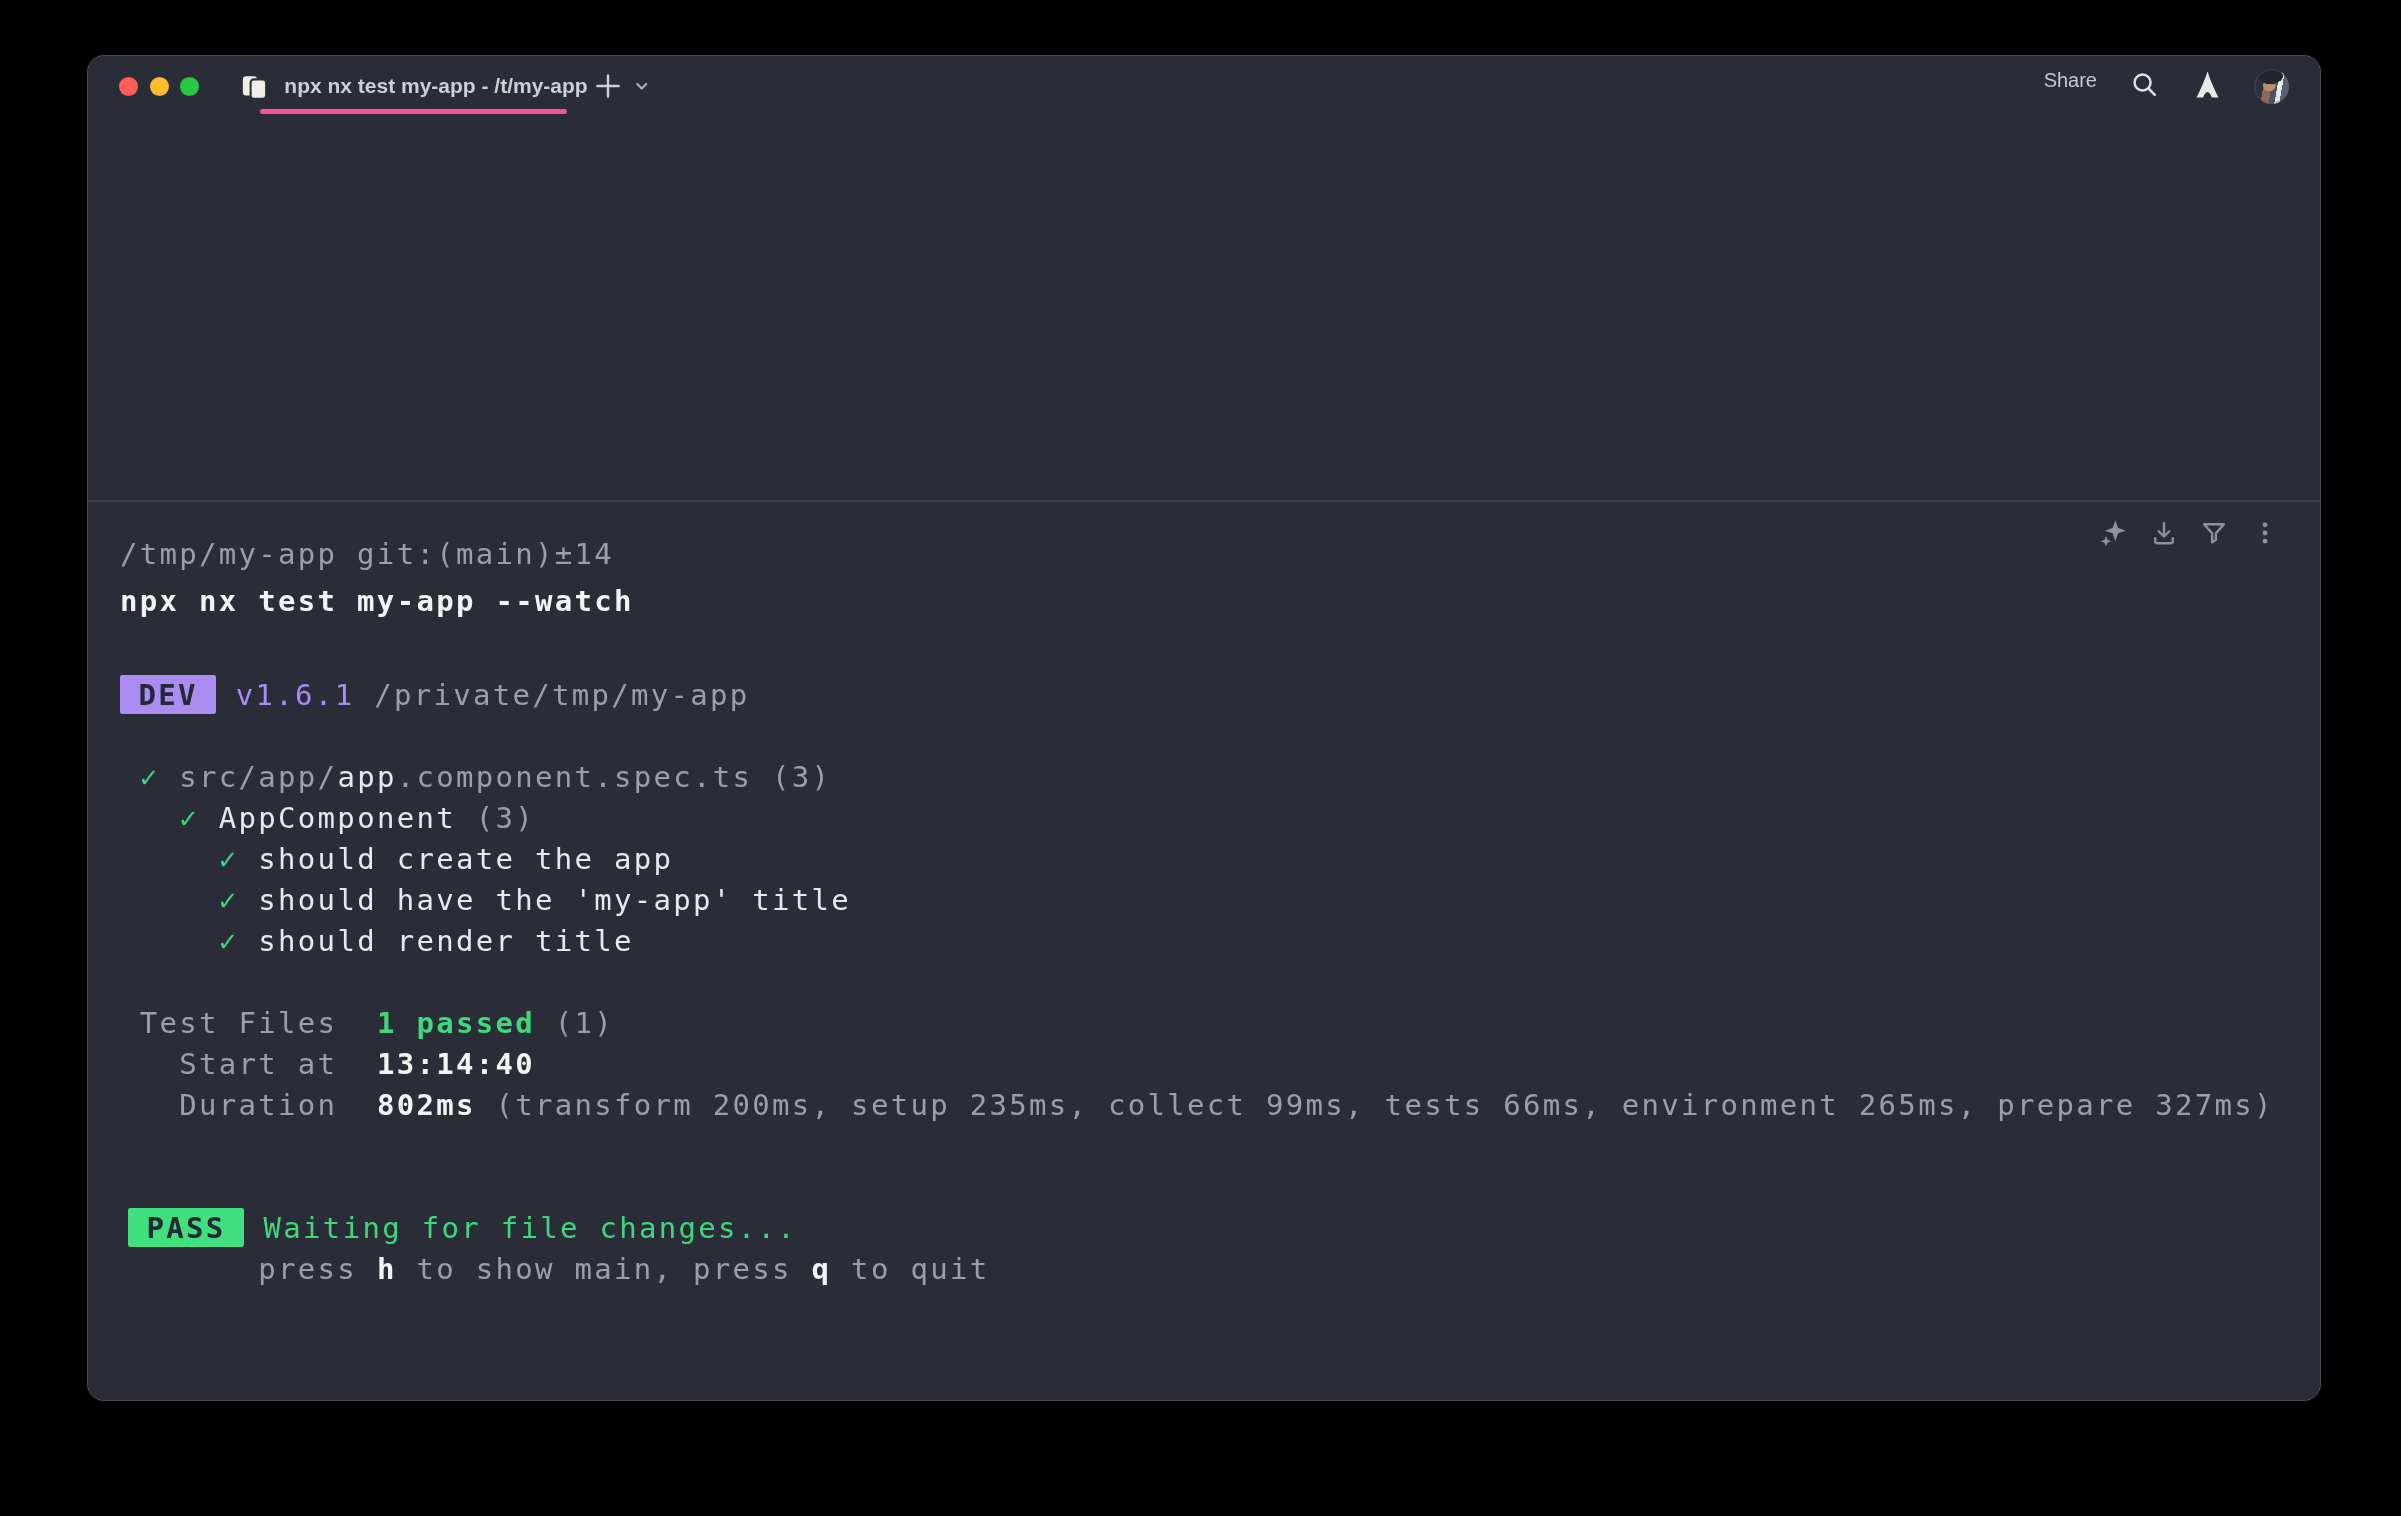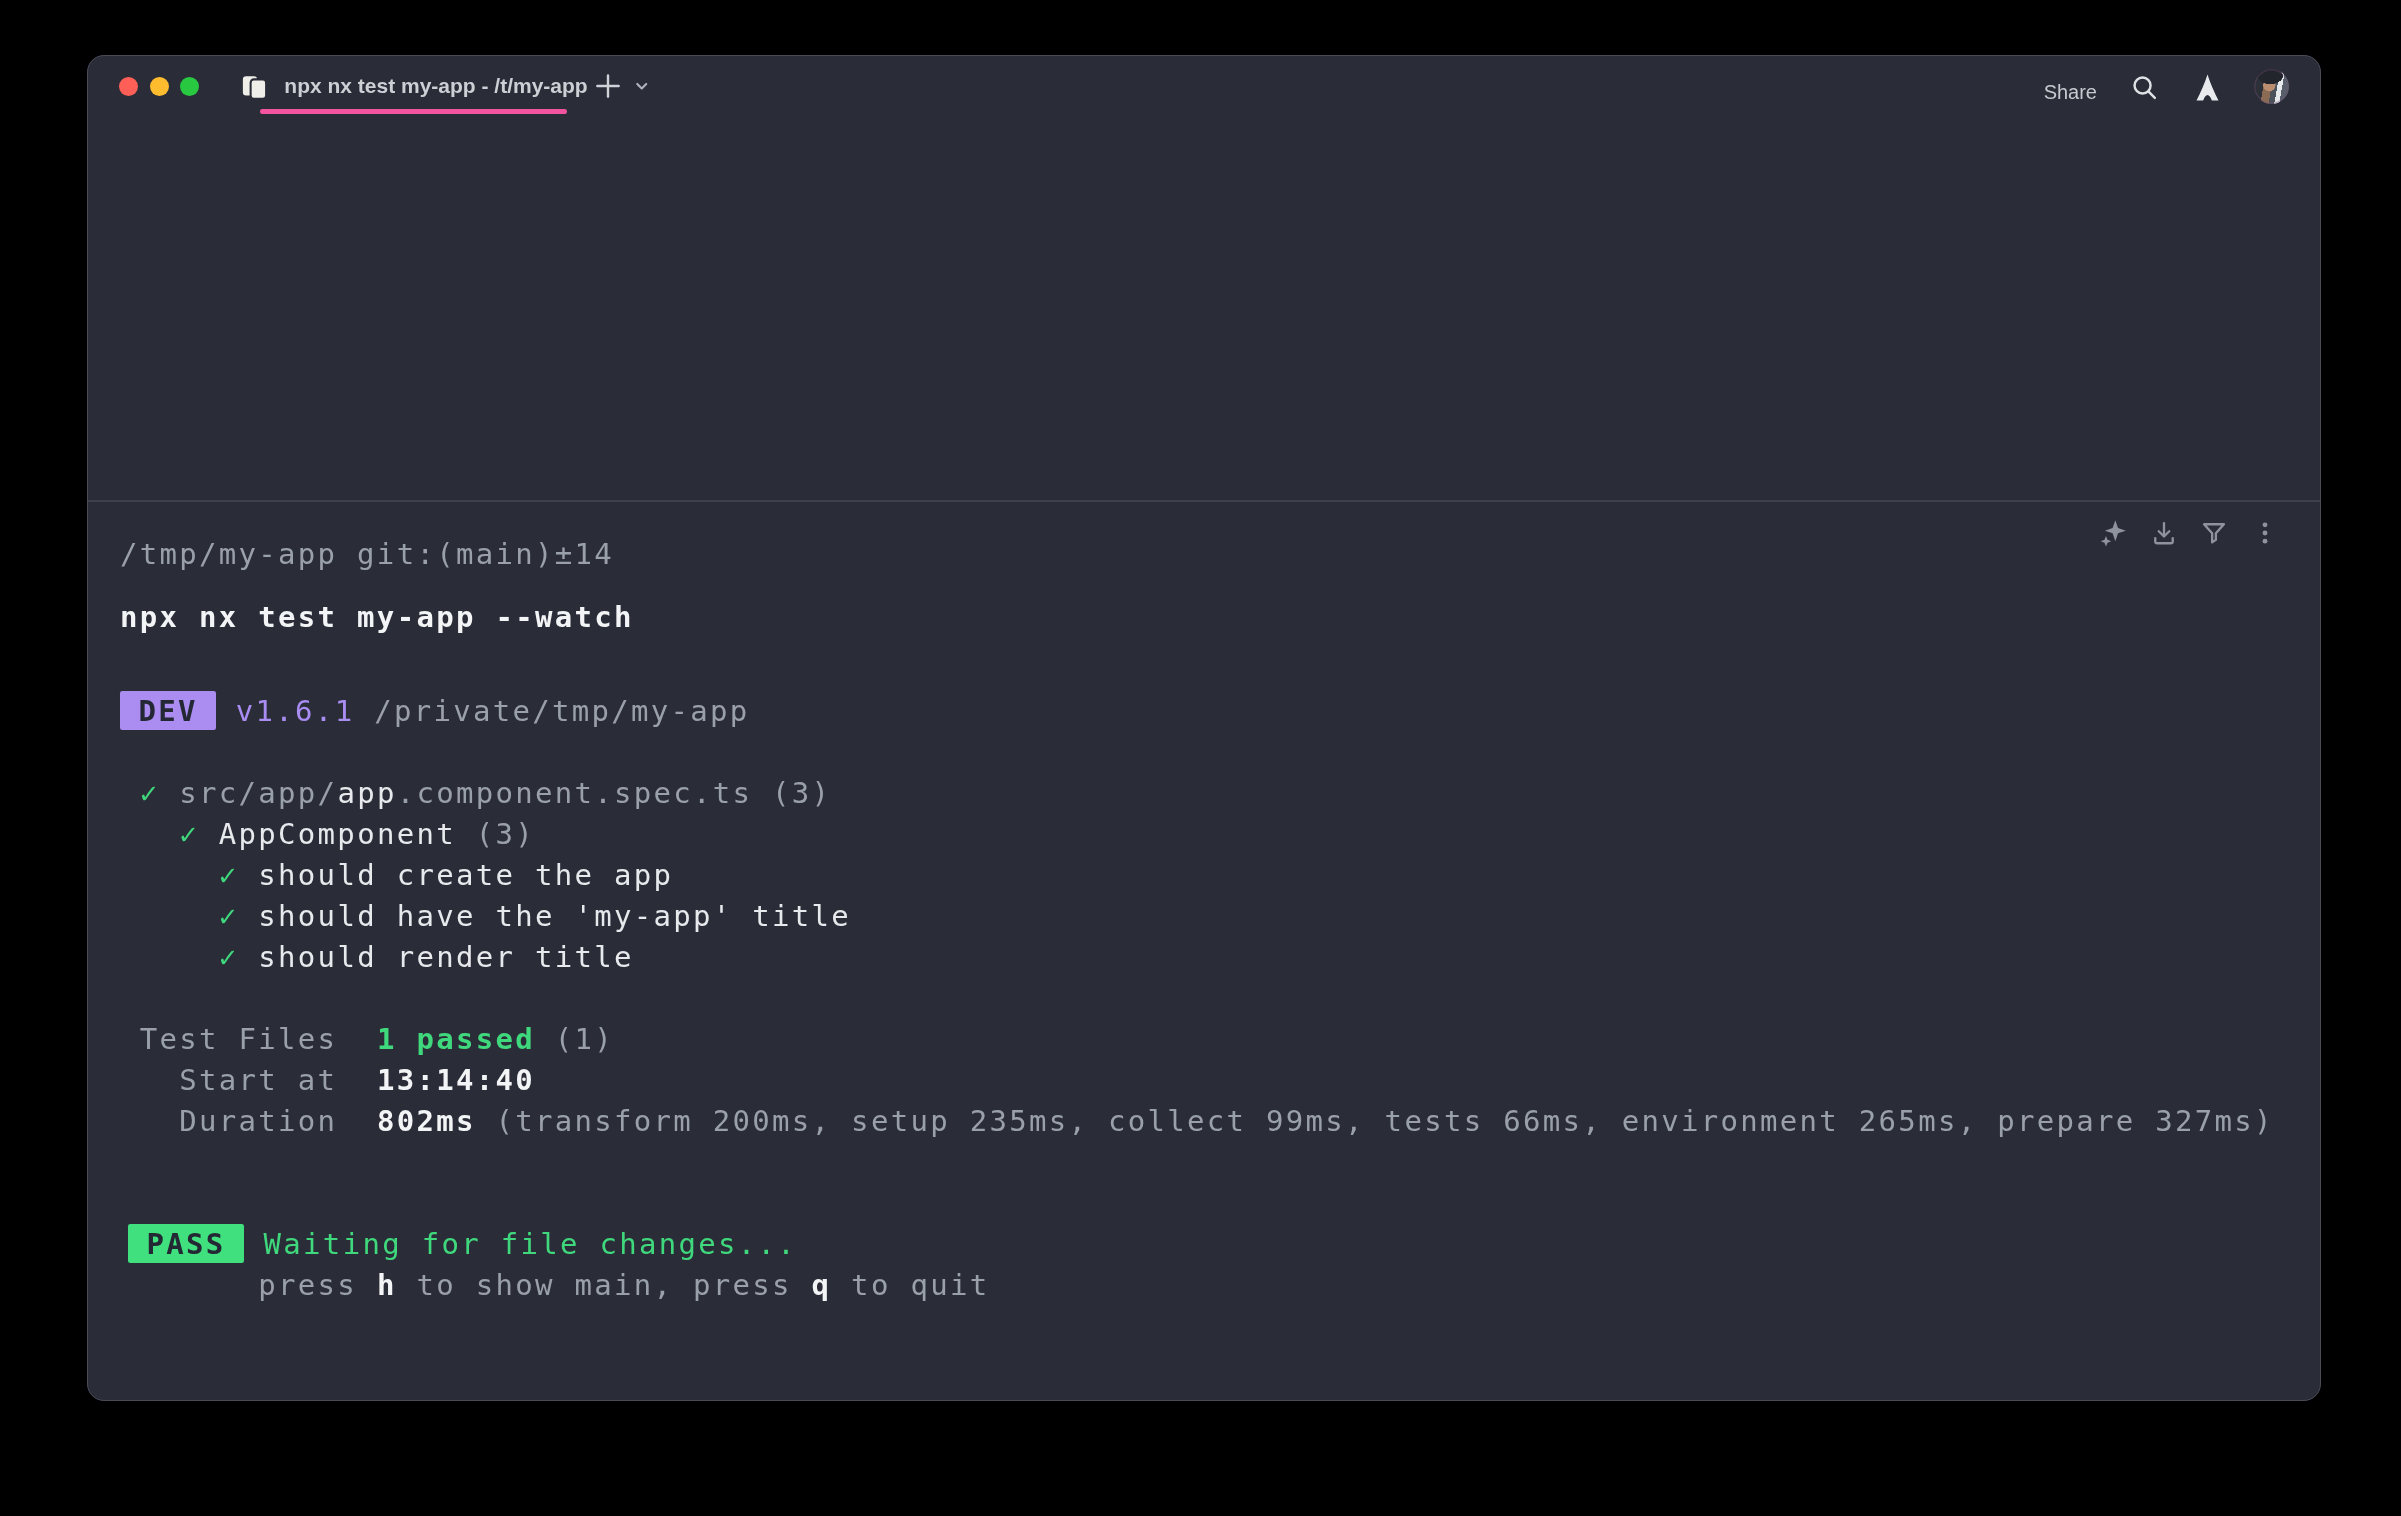--- a/index.html
+++ b/index.html
@@ -29,21 +29,21 @@
   .dot-green{background:var(--traffic-green);}
   .tab{
     position:relative;margin-left:61px;width:307px;height:100%;
     display:flex;align-items:center;justify-content:center;gap:14px;cursor:default;
   }
   .tab-underline{position:absolute;left:0;right:0;bottom:2.3px;height:4.6px;border-radius:2.3px;background:var(--accent-pink);}
   .pages-icon{width:31px;height:31px;flex:0 0 auto;}
   .tab-title{font-size:21px;font-weight:700;color:#ccd0d5;white-space:nowrap;}
   .newtab-btn{margin-left:23px;width:35px;height:35px;display:flex;align-items:center;justify-content:center;}
   .tab-chevron{margin-left:4.6px;width:24.6px;height:24.6px;display:flex;align-items:center;justify-content:center;}
-  .tabbar-right{margin-left:auto;display:flex;align-items:flex-end;gap:31px;}
+  .tabbar-right{margin-left:auto;display:flex;align-items:flex-start;gap:31px;}
   .share-btn{font-size:20px;color:#c6c9ce;}
   .tb-icon{width:32px;height:32px;display:flex;align-items:center;justify-content:center;}
   .avatar{
     width:35px;height:35px;border-radius:50%;overflow:hidden;
     background:
       radial-gradient(ellipse 60% 38% at 46% 20%, #22252b 0 60%, rgba(0,0,0,0) 61%),
       radial-gradient(circle at 44% 46%, #b98d6e 0 22%, rgba(0,0,0,0) 23%),
       linear-gradient(100deg,#2c3038 0 30%, #8a6c55 30% 50%, #4c525c 50% 64%, #e6e9ec 64% 76%, #585f6a 76% 100%);
     box-shadow:inset 0 0 0 1.5px rgba(120,80,120,.35);
   }
@@ -149,21 +149,21 @@
           <svg viewBox="0 0 24 24" width="28" height="28" fill="currentColor">
             <circle cx="12" cy="5" r="2.1"></circle>
               <circle cx="12" cy="12" r="2.1"></circle>
               <circle cx="12" cy="19" r="2.1"></circle>
           </svg>
         </span>
       </div>
 
       <div>
           <div class="t-line"><span class="seg-dim">/tmp/my-app git:(main)±14</span></div>
-          <div class="t-line" style="margin-top: 22px;"><span class="seg-cmd">npx nx test my-app --watch</span></div>
+          <div class="t-line" style="margin-top: 6px;"><span class="seg-cmd">npx nx test my-app --watch</span></div>
           <div class="t-line">&nbsp;</div>
           <div class="t-line" style="margin-top: 12px;"><span class="seg-badge-dev">DEV</span><span class="seg-dim"> </span><span class="seg-purple">v1.6.1</span><span class="seg-dim"> /private/tmp/my-app</span></div>
           <div class="t-line">&nbsp;</div>
           <div class="t-line"><span class="seg-dim"> </span><span class="seg-green">✓</span><span class="seg-dim"> src/app/</span><span class="seg-white">app</span><span class="seg-dim">.component.spec.ts</span><span class="seg-dim"> (3)</span></div>
           <div class="t-line"><span class="seg-dim">   </span><span class="seg-green">✓</span><span class="seg-dim"> </span><span class="seg-white">AppComponent</span><span class="seg-dim"> (3)</span></div>
           <div class="t-line"><span class="seg-dim">     </span><span class="seg-green">✓</span><span class="seg-dim"> </span><span class="seg-white">should create the app</span></div>
           <div class="t-line"><span class="seg-dim">     </span><span class="seg-green">✓</span><span class="seg-dim"> </span><span class="seg-white">should have the 'my-app' title</span></div>
           <div class="t-line"><span class="seg-dim">     </span><span class="seg-green">✓</span><span class="seg-dim"> </span><span class="seg-white">should render title</span></div>
           <div class="t-line">&nbsp;</div>
           <div class="t-line"><span class="seg-dim"> Test Files  </span><span class="seg-gb">1 passed</span><span class="seg-dim"> (1)</span></div>

